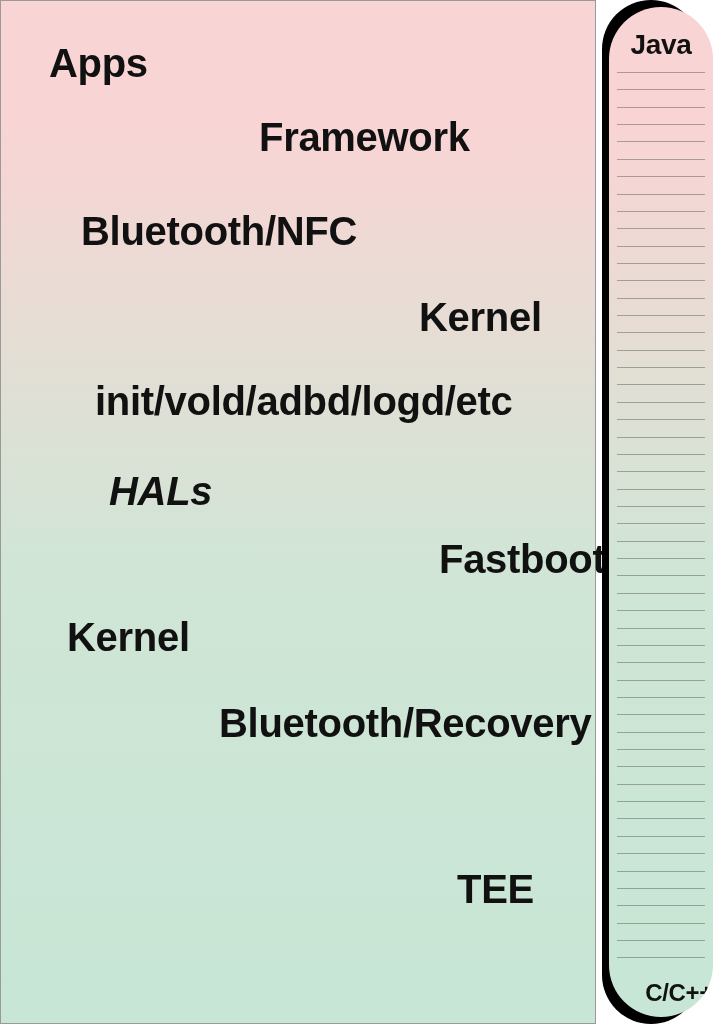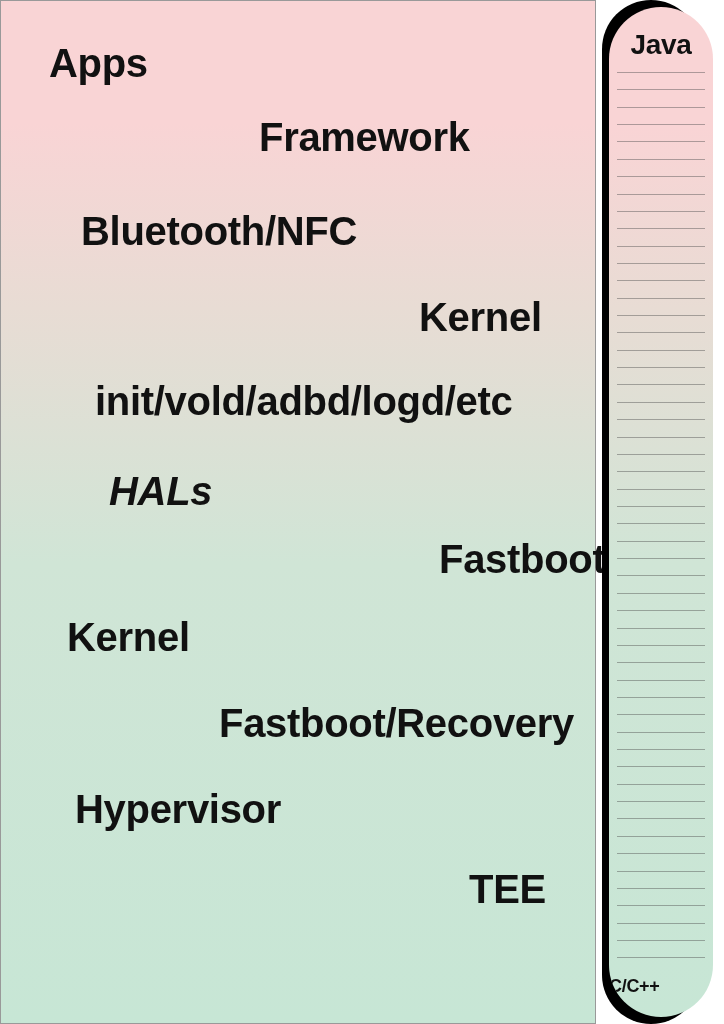--- a/index.html
+++ b/index.html
@@ -56,26 +56,26 @@
       left: 0;
       width: 100%;
       text-align: center;
       font-weight: 600;
       font-size: 28px;
       color: #111;
       letter-spacing: -0.3px;
     }
     .gauge-label-bottom {
       position: absolute;
-      bottom: 20px;
+      bottom: 10px;
       left: 0;
       width: 100%;
-      text-align: left;
+      text-align: right;
       font-weight: 600;
-      font-size: 18px;
+      font-size: 24px;
       color: #111;
       letter-spacing: -0.3px;
     }
     .tick-area {
       position: absolute;
       left: 8px;
       right: 8px;
       top: 65px;
       bottom: 58px;
       display: flex;
@@ -93,23 +93,22 @@
 
 <div class="main-panel">
     <div class="layer-label" style="left: 48px; top: 40px;">Apps</div>
     <div class="layer-label" style="left: 258px; top: 114px;">Framework</div>
     <div class="layer-label" style="left: 80px; top: 208px;">Bluetooth/NFC</div>
     <div class="layer-label" style="left: 418px; top: 294px;">Kernel</div>
     <div class="layer-label" style="left: 94px; top: 378px;">init/vold/adbd/logd/etc</div>
     <div class="layer-label" style="left: 108px; top: 468px; font-style: italic;">HALs</div>
     <div class="layer-label" style="left: 438px; top: 536px;">Fastboot</div>
     <div class="layer-label" style="left: 66px; top: 614px;">Kernel</div>
-    <div class="layer-label" style="left: 218px; top: 700px;">Fastboot/Recovery</div>
-    <div class="layer-label" style="left: 74px; top: 786px;">Hypervisor</div>
-    <div class="layer-label" style="left: 468px; top: 866px;">TEE</div>
+    <div class="layer-label" style="left: 218px; top: 700px;">Bluetooth/Recovery</div>
+    <div class="layer-label" style="left: 456px; top: 866px;">TEE</div>
   </div>
 
 <div class="gauge-container">
   <div class="gauge-inner">
     <div class="gauge-label-top">Java</div>
     <div class="tick-area" id="tick-area">
         <div class="tick"></div>
         <div class="tick"></div>
         <div class="tick"></div>
         <div class="tick"></div>

